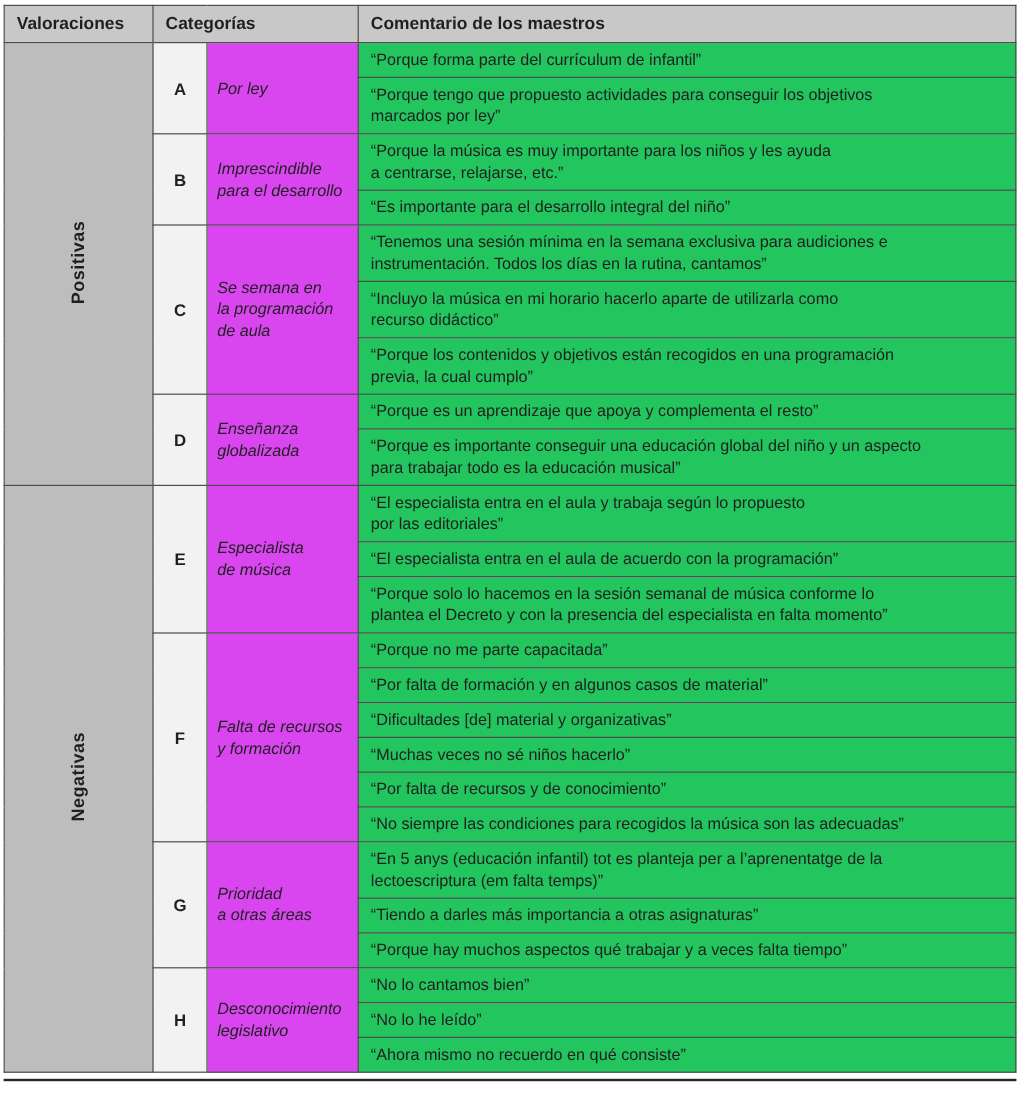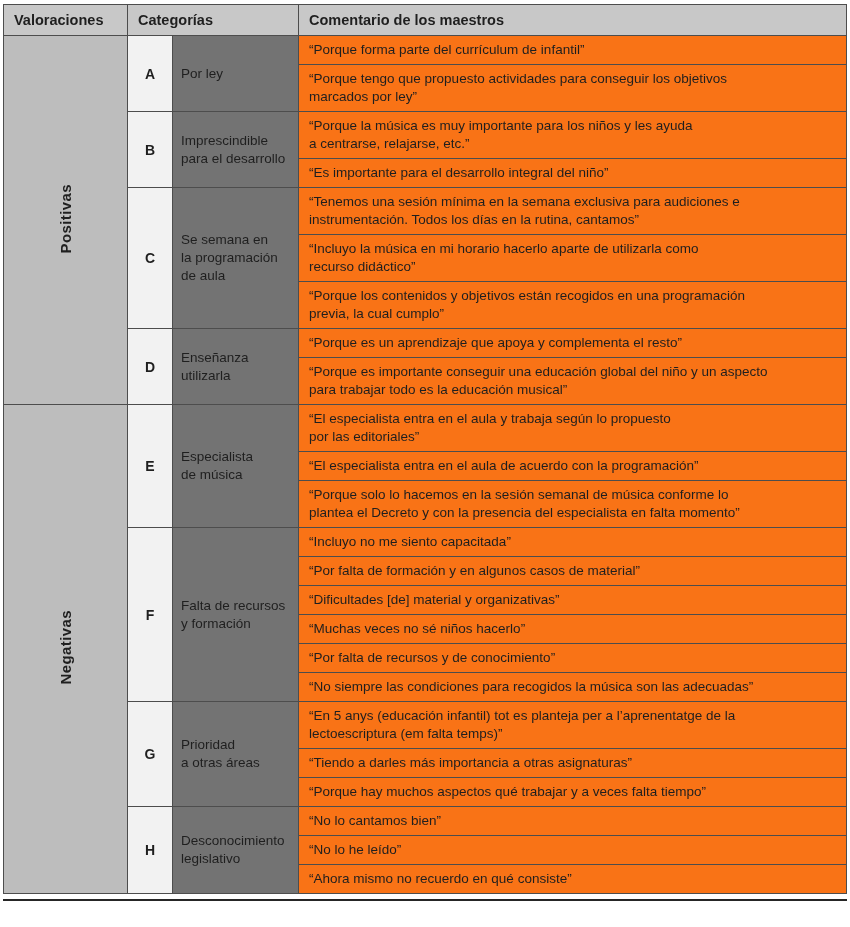--- a/index.html
+++ b/index.html
@@ -43,27 +43,28 @@
     letter-spacing: 0.4px;
     white-space: nowrap;
   }
   td.code {
     background: #f2f2f2;
     text-align: center;
     font-weight: bold;
     font-size: 14px;
   }
   td.name {
-    background: #737373;
+    background: #d946ef;
     padding: 5px 8px;
     line-height: 18px;
     white-space: pre-line;
+    font-style: italic;
   }
   td.cmt {
-    background: #f97316;
+    background: #22c55e;
     padding: 5px 10px;
     line-height: 18px;
     white-space: pre-line;
   }
   .bottom-rule {
     border-top: 2px solid #262626;
     margin-top: 5px;
   }
 </style>
 </head>
@@ -123,21 +124,21 @@
 recurso didáctico”</td>
       </tr>
       <tr>
         <td class="cmt">“Porque los contenidos y objetivos están recogidos en una programación
 previa, la cual cumplo”</td>
       </tr>
 
       <tr>
         <td class="code" rowspan="2">D</td>
         <td class="name" rowspan="2">Enseñanza
-utilizarla</td>
+globalizada</td>
         <td class="cmt">“Porque es un aprendizaje que apoya y complementa el resto”</td>
       </tr>
       <tr>
         <td class="cmt">“Porque es importante conseguir una educación global del niño y un aspecto
 para trabajar todo es la educación musical”</td>
       </tr>
 
       <tr>
         <td class="val" rowspan="15">
           <span class="vlabel">Negativas</span>
@@ -153,21 +154,21 @@
       </tr>
       <tr>
         <td class="cmt">“Porque solo lo hacemos en la sesión semanal de música conforme lo
 plantea el Decreto y con la presencia del especialista en falta momento”</td>
       </tr>
 
       <tr>
         <td class="code" rowspan="6">F</td>
         <td class="name" rowspan="6">Falta de recursos
 y formación</td>
-        <td class="cmt">“Incluyo no me siento capacitada”</td>
+        <td class="cmt">“Porque no me parte capacitada”</td>
       </tr>
       <tr>
         <td class="cmt">“Por falta de formación y en algunos casos de material”</td>
       </tr>
       <tr>
         <td class="cmt">“Dificultades [de] material y organizativas”</td>
       </tr>
       <tr>
         <td class="cmt">“Muchas veces no sé niños hacerlo”</td>
       </tr>

